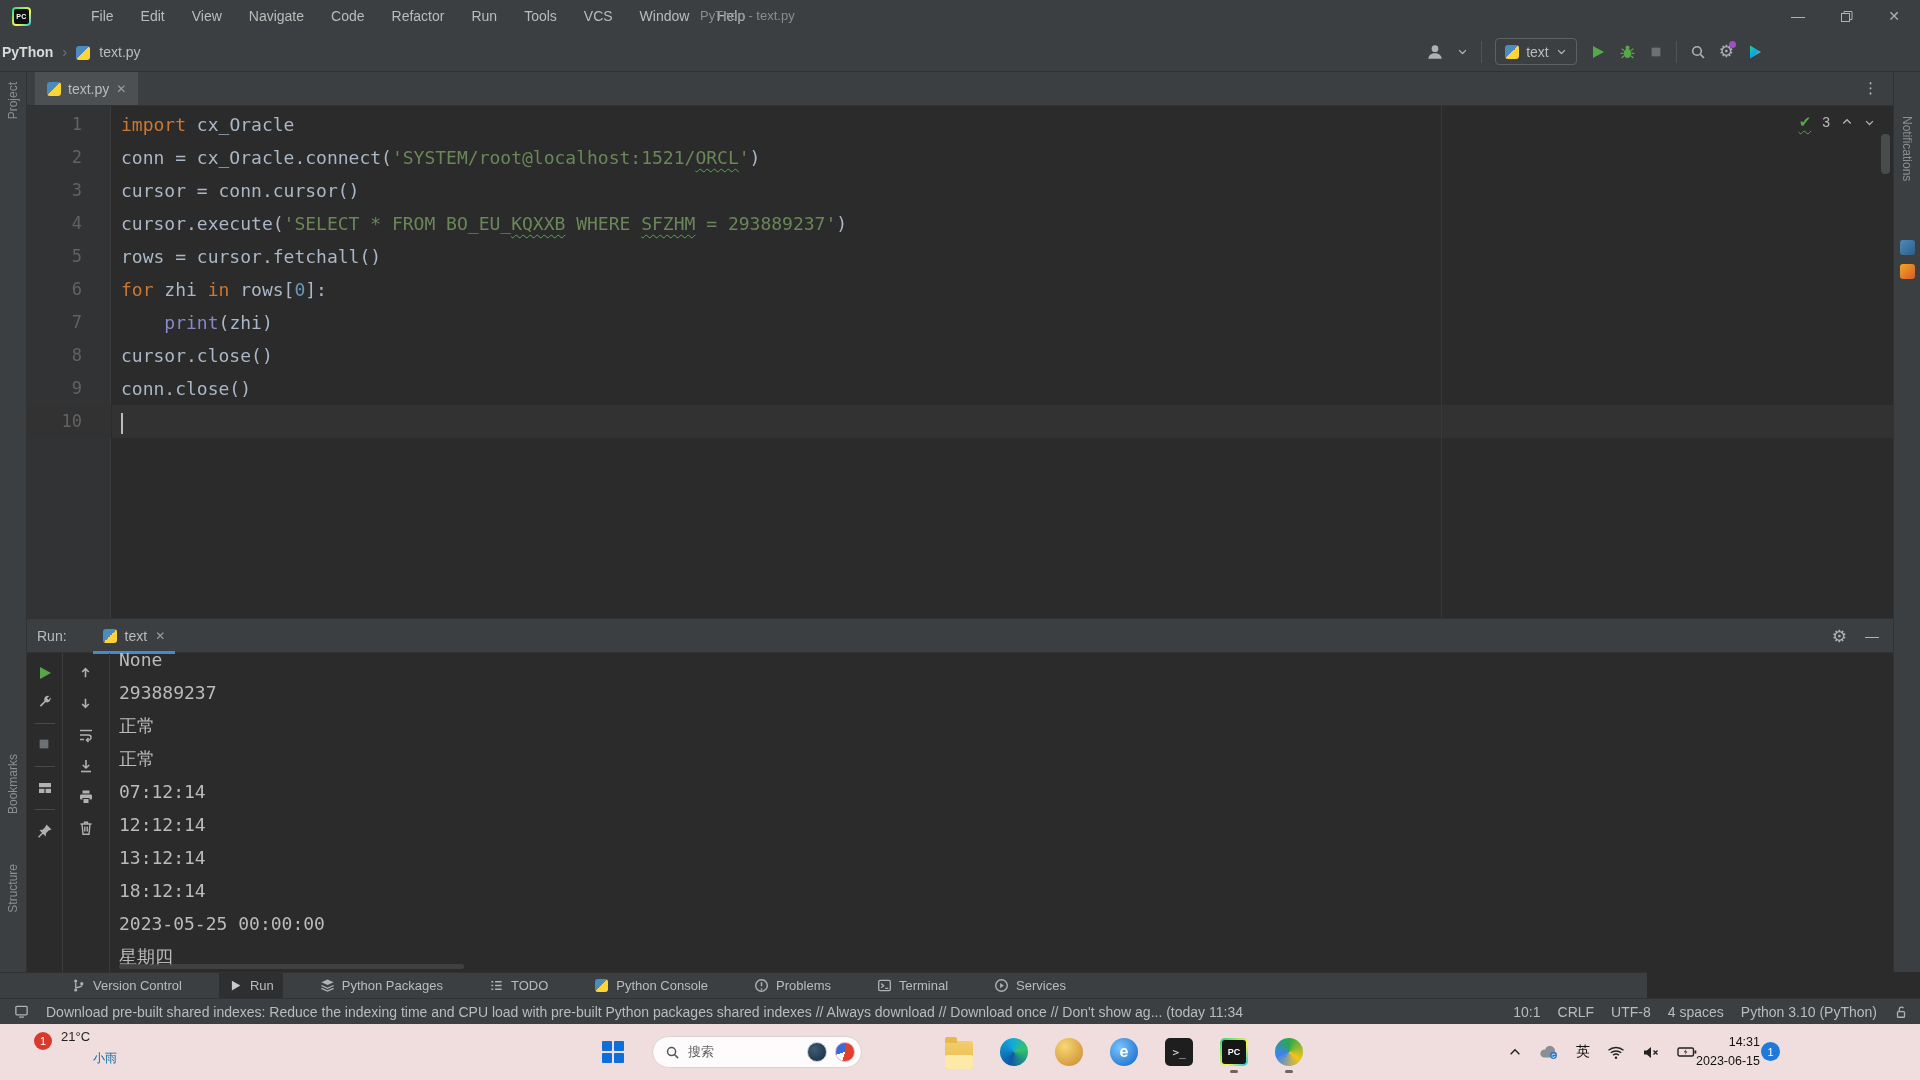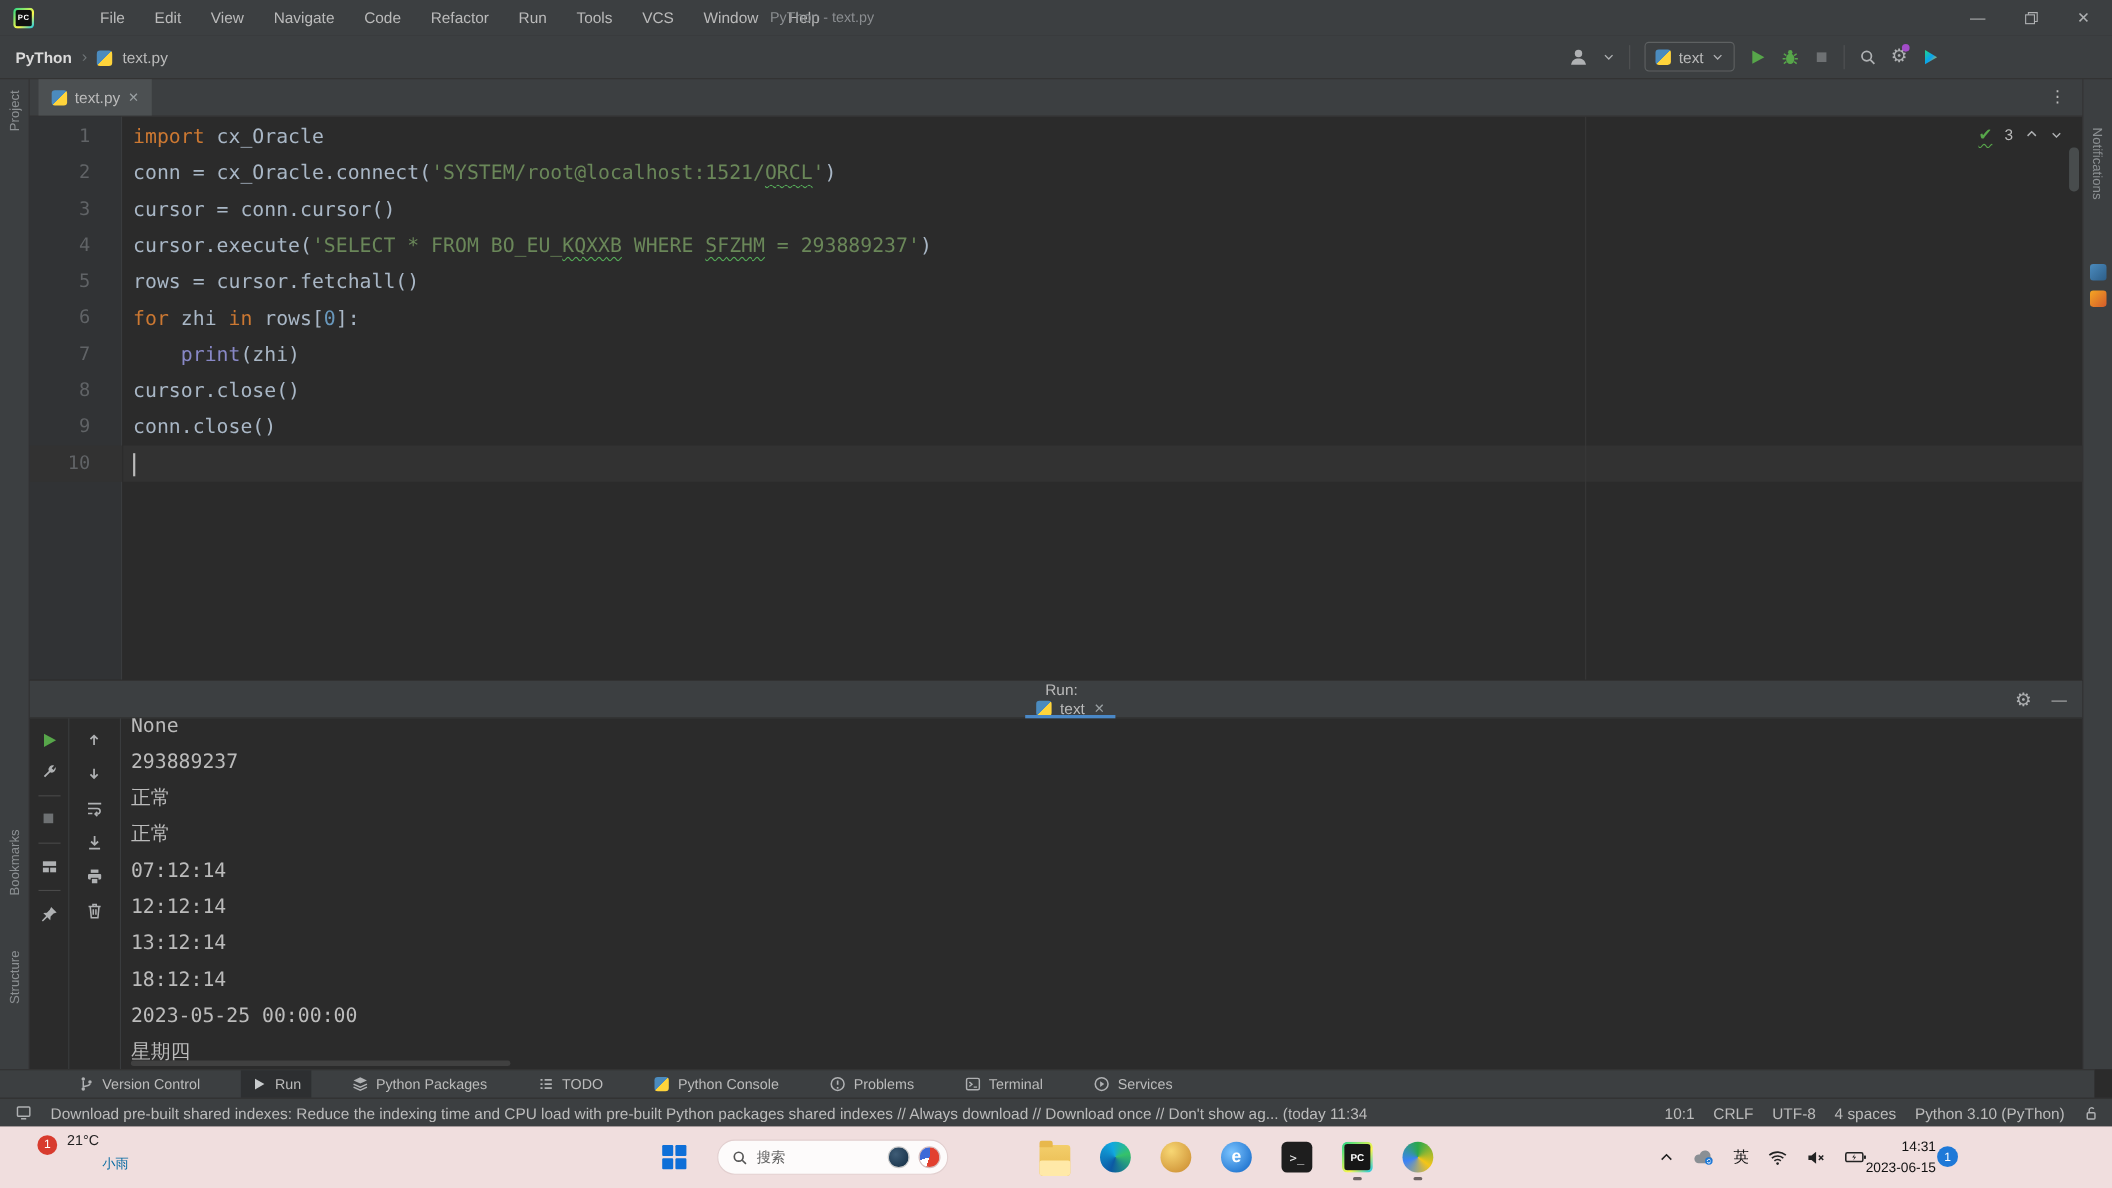--- a/index.html
+++ b/index.html
@@ -12,21 +12,21 @@
   #pc-logo{width:19px;height:19px;margin-left:12px;border-radius:4px;border:2px solid transparent;
     background:linear-gradient(#101010,#101010) padding-box,linear-gradient(135deg,#21D789,#FCF84A 60%,#07C3F2) border-box;
     color:#fff;font-size:7px;font-weight:bold;display:flex;align-items:center;justify-content:center;letter-spacing:.5px;}
   #menus{display:flex;gap:27px;margin-left:20px;font-size:14px;color:#BBBBBB;}
   #win-title{position:absolute;left:700px;top:8px;font-size:13px;color:#8A8D90;}
   #win-controls{position:absolute;right:6px;top:0;height:32px;display:flex;align-items:center;gap:8px;}
   .win-btn{width:40px;height:30px;display:flex;align-items:center;justify-content:center;color:#AFB1B3;font-size:14px;}
 
   
   #navbar{position:absolute;left:0;top:32px;width:1920px;height:40px;background:#3C3F41;border-bottom:1px solid #323232;display:flex;align-items:center;}
-  #breadcrumb{margin-left:14px;display:flex;align-items:flex-end;gap:9px;font-size:14px;}
+  #breadcrumb{margin-left:2px;display:flex;align-items:flex-end;gap:9px;font-size:14px;}
   .bc-project{color:#DADADA;font-weight:bold;}
   .bc-sep{color:#6F7577;font-size:15px;}
   #nav-right{margin-left:auto;margin-right:157px;display:flex;align-items:center;gap:13px;}
   .nav-divider{width:1px;height:22px;background:#505354;}
   #run-config{display:flex;align-items:center;gap:7px;border:1px solid #5E6162;border-radius:4px;height:27px;padding:0 9px;font-size:14px;color:#BBBBBB;}
   .ico-py{display:inline-block;width:14px;height:14px;border-radius:3px;background:linear-gradient(135deg,#4B8BBE 0 50%,#FFD43B 50% 100%);}
   #gear-wrap{position:relative;}
   #gear-dot{position:absolute;right:-2px;top:-2px;width:7px;height:7px;border-radius:50%;background:#A24CC8;}
 
   
@@ -57,39 +57,39 @@
   .tk.k{color:#CC7832;text-align:right;} .tk.s{color:#6A8759;} .tk.n{color:#6897BB;} .tk.b{color:#8888C6;} .tk.p{color:#A9B7C6;}
   .sq{text-decoration-line:underline;text-decoration-style:wavy;text-decoration-color:#54A857;text-decoration-thickness:1px;text-underline-offset:4px;}
   .caret{display:inline-block;width:2px;height:21px;background:#BBBBBB;vertical-align:middle;}
   #margin-guide{position:absolute;left:1414px;top:0;bottom:0;width:1px;background:#383838;}
   #insp{position:absolute;right:18px;top:7px;display:flex;align-items:center;gap:11px;font-size:14px;color:#BBBBBB;}
   #insp-check{color:#57A64A;font-size:15px;text-decoration-line:underline;text-decoration-style:wavy;text-decoration-color:#57A64A;text-decoration-thickness:1px;text-underline-offset:3px;}
   #ed-thumb{position:absolute;right:3px;top:28px;width:9px;height:40px;background:#4E5254;border-radius:4px;opacity:.85;}
 
   
   #run-panel{position:absolute;left:27px;top:618px;width:1866px;height:354px;background:#2B2B2B;border-top:1px solid #323232;}
-  #run-header{position:relative;height:34px;background:#3C3F41;border-bottom:1px solid #323232;display:flex;align-items:center;font-size:14px;flex-direction:column;}
+  #run-header{position:relative;height:34px;background:#3C3F41;border-bottom:1px solid #323232;display:flex;align-items:center;font-size:14px;}
   #run-label{margin-left:10px;color:#BBBBBB;}
   #run-tab{position:relative;margin-left:26px;height:34px;display:flex;align-items:center;gap:8px;padding:0 10px;}
   #run-tab-underline{position:absolute;left:0;right:0;bottom:-1px;height:3px;background:#4A88C7;}
   #run-right{position:absolute;right:14px;top:0;height:34px;display:flex;align-items:center;gap:18px;color:#AFB1B3;}
   #run-min{font-size:14px;color:#AFB1B3;}
   #run-body{position:relative;height:319px;}
   .rtb{position:absolute;top:0;bottom:0;display:flex;flex-direction:column;align-items:center;padding-top:12px;}
   #rtb1{left:0;width:36px;border-right:1px solid #3A3C3E;gap:13px;}
   #rtb2{left:36px;width:47px;border-right:1px solid #3A3C3E;gap:15px;}
   .rtb-sep{width:20px;height:1px;background:#4A4A4A;}
   .rtb-ico{width:16px;height:16px;}
   #console{position:absolute;left:83px;top:0;right:0;bottom:0;overflow:hidden;}
   #console-lines{margin-top:-10px;padding-left:9px;font-family:"DejaVu Sans Mono",monospace;font-size:18px;line-height:33px;color:#BBBBBB;}
   .console-line{height:33px;white-space:pre;}
   #hscroll{position:absolute;left:9px;bottom:3px;width:345px;height:5px;background:#4A4A4A;border-radius:3px;opacity:.7;}
 
   
-  #bottombar{position:absolute;left:0;top:972px;width:1904px;height:26px;background:#3C3F41;border-top:1px solid #323232;display:flex;align-items:center;padding-left:62px;gap:28px;font-size:13px;color:#BBBBBB;}
+  #bottombar{position:absolute;left:0;top:972px;width:1647px;height:26px;background:#3C3F41;border-top:1px solid #323232;display:flex;align-items:center;padding-left:62px;gap:28px;font-size:13px;color:#BBBBBB;}
   .tool-btn{display:flex;align-items:center;gap:7px;height:26px;padding:0 9px;}
   .tool-btn.active{background:#2D2F31;}
   .tool-ico{width:15px;height:15px;display:flex;align-items:center;justify-content:center;}
 
   
   #statusbar{position:absolute;left:0;top:998px;width:1920px;height:26px;background:#3C3F41;border-top:1px solid #323232;display:flex;align-items:center;font-size:14px;color:#BBBBBB;}
   #status-ico{margin-left:14px;width:15px;height:15px;}
   #status-msg{margin-left:17px;white-space:nowrap;overflow:hidden;max-width:1440px;}
   #status-right{margin-left:auto;margin-right:12px;display:flex;align-items:center;gap:17px;white-space:nowrap;}
 

